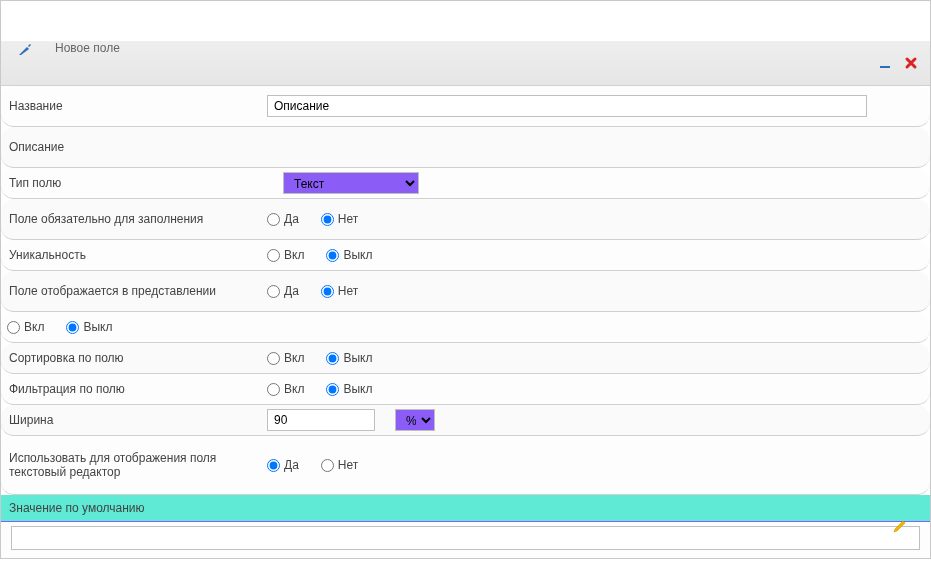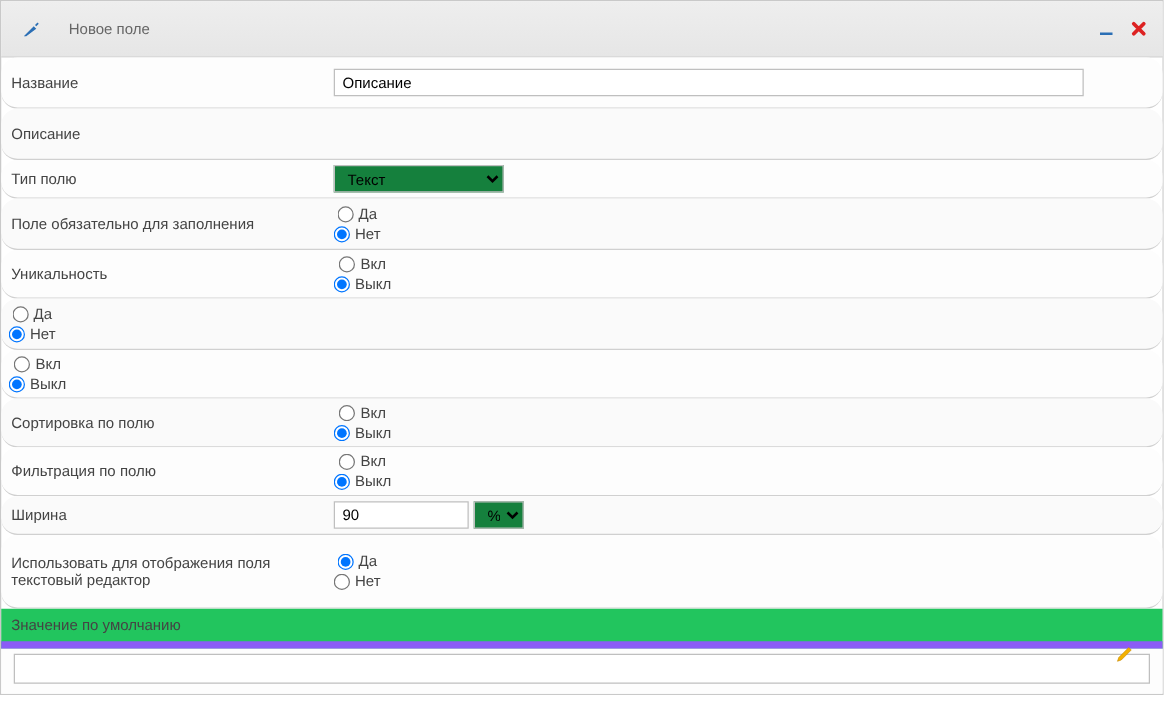--- a/index.html
+++ b/index.html
@@ -11,26 +11,26 @@
     background: #fff;
   }
   .window {
     width: 931px;
     border: 1px solid #c9c9c9;
     box-sizing: border-box;
     background: #fff;
   }
   .titlebar {
     display: flex;
-    align-items: center;
     height: 44px;
     padding: 0 10px 0 16px;
     background: linear-gradient(#eeeeee, #e6e6e6);
     border-bottom: 1px solid #d0d0d0;
     color: #555;
+    margin-top: 40px;
   }
   .titlebar .icon {
     width: 16px;
     height: 16px;
     display: inline-flex;
     align-items: center;
     justify-content: center;
     margin-right: 22px;
     color: #2b6fb5;
   }
@@ -86,50 +86,50 @@
     font: inherit;
     box-sizing: border-box;
     background: #fff;
   }
   .text-input.num {
     width: 108px;
   }
   .select {
     height: 22px;
     border: 1px solid #bfbfbf;
-    background: #15803d;
+    background: #8b5cf6;
     font: inherit;
     padding: 3px 2px 1px 6px;
     box-sizing: border-box;
+    margin-left: 16px;
   }
   .select.type { width: 136px; }
   .select.unit { width: 40px; }
 
   .radio-group {
     display: flex;
     align-items: center;
-    gap: 2px;
+    gap: 18px;
     font-size: 12px;
     color: #444;
-    flex-direction: column;
   }
   .radio-group label {
     display: inline-flex;
     align-items: center;
     gap: 2px;
     margin-right: 4px;
   }
   input[type=radio] {
     margin: 0 2px 0 0;
   }
 
   .section-header {
     padding: 6px 8px 6px 8px;
-    border-bottom: 6px solid #8b5cf6;
-    background: #22c55e;
+    border-bottom: 1px solid #8b5cf6;
+    background: #5eead4;
     color: #444;
   }
   .default-box {
     padding: 4px 10px 8px 10px;
     background: #fdfdfd;
   }
   .default-field {
     position: relative;
   }
   .default-input {
@@ -228,20 +228,21 @@
             </label>
           <label>
               <input type="radio" name="uniq" checked="" style="">
               <span>Выкл</span>
             </label>
         </div>
       </div>
     </div>
 
     <div class="row tall">
+      <div class="label">Поле отображается в представлении</div>
       <div class="value">
         <div class="radio-group">
           <label>
               <input type="radio" name="showv" style="">
               <span>Да</span>
             </label>
           <label>
               <input type="radio" name="showv" checked="" style="">
               <span>Нет</span>
             </label>

